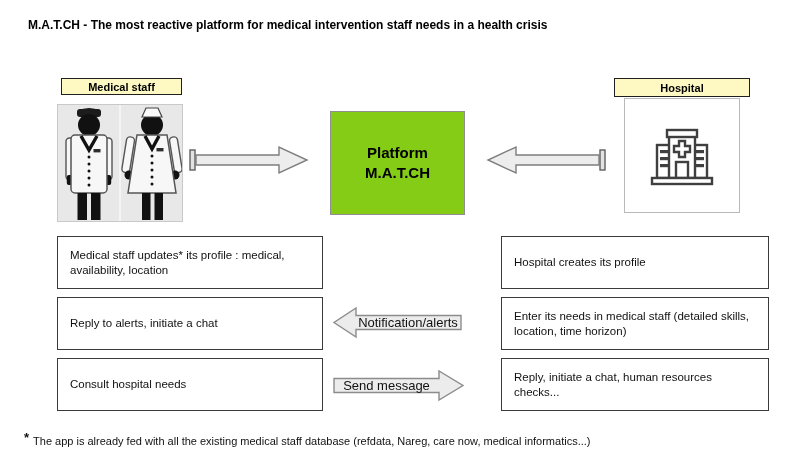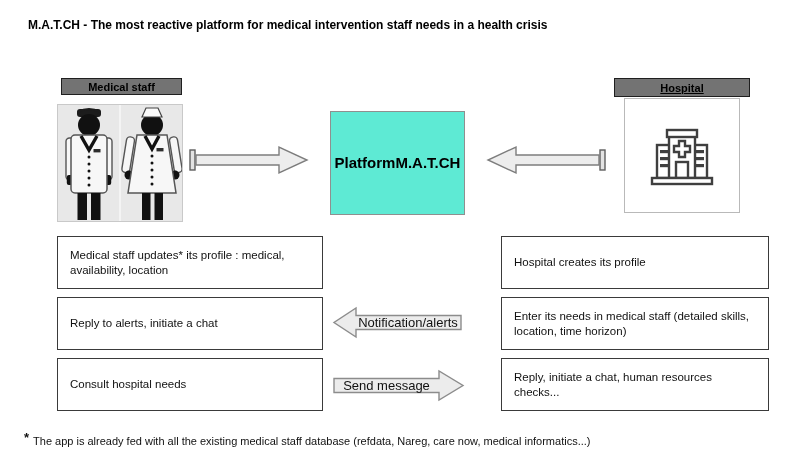--- a/index.html
+++ b/index.html
@@ -6,41 +6,41 @@
   html, body { width: 806px; height: 453px; background: #ffffff; overflow: hidden; }
   body { font-family: "Liberation Sans", "DejaVu Sans", sans-serif; color: #000; }
   .slide { position: relative; width: 806px; height: 453px; background: #fff; }
 
   .title {
     position: absolute; left: 28px; top: 13px; width: 778px;
     font-size: 12px; line-height: 24px; font-weight: bold; color: #000;
   }
 
   .label-box {
-    position: absolute; background: #737373; border: 1.6px solid #1f1f1f;
+    position: absolute; background: #fef9c3; border: 1.6px solid #1f1f1f;
     display: flex; align-items: center; justify-content: center;
     font-size: 11px; font-weight: bold;
   }
   .staff-label-box { left: 61px; top: 78px; width: 121px; height: 17px; }
-  .hospital-label-box { left: 614px; top: 78px; width: 136px; height: 19px; text-decoration: underline; }
+  .hospital-label-box { left: 614px; top: 78px; width: 136px; height: 19px; }
 
   .staff-art {
     position: absolute; left: 57px; top: 104px; width: 126px; height: 118px;
     background: #e8e8e8; border: 1px solid #c9c9c9;
   }
   .hospital-art {
     position: absolute; left: 624px; top: 98px; width: 116px; height: 115px;
     background: #fff; border: 1px solid #b9b9b9;
     display: flex; align-items: center; justify-content: center;
   }
 
   .platform-box {
     position: absolute; left: 330px; top: 111px; width: 135px; height: 104px;
-    background: #5eead4; border: 1.5px solid #8f8f8f;
-    display: flex; flex-direction: row; align-items: center; justify-content: center;
+    background: #84cc16; border: 1.5px solid #8f8f8f;
+    display: flex; flex-direction: column; align-items: center; justify-content: center;
     font-size: 15px; font-weight: bold; line-height: 20px; text-align: center;
   }
 
   .big-arrow { position: absolute; }
   .arrow-staff-to-platform { left: 188px; top: 141px; width: 122px; height: 38px; }
   .arrow-hospital-to-platform { left: 483px; top: 141px; width: 124px; height: 38px; }
 
   .step {
     position: absolute; background: #fff; border: 1.4px solid #3a3a3a;
     display: flex; align-items: center;

